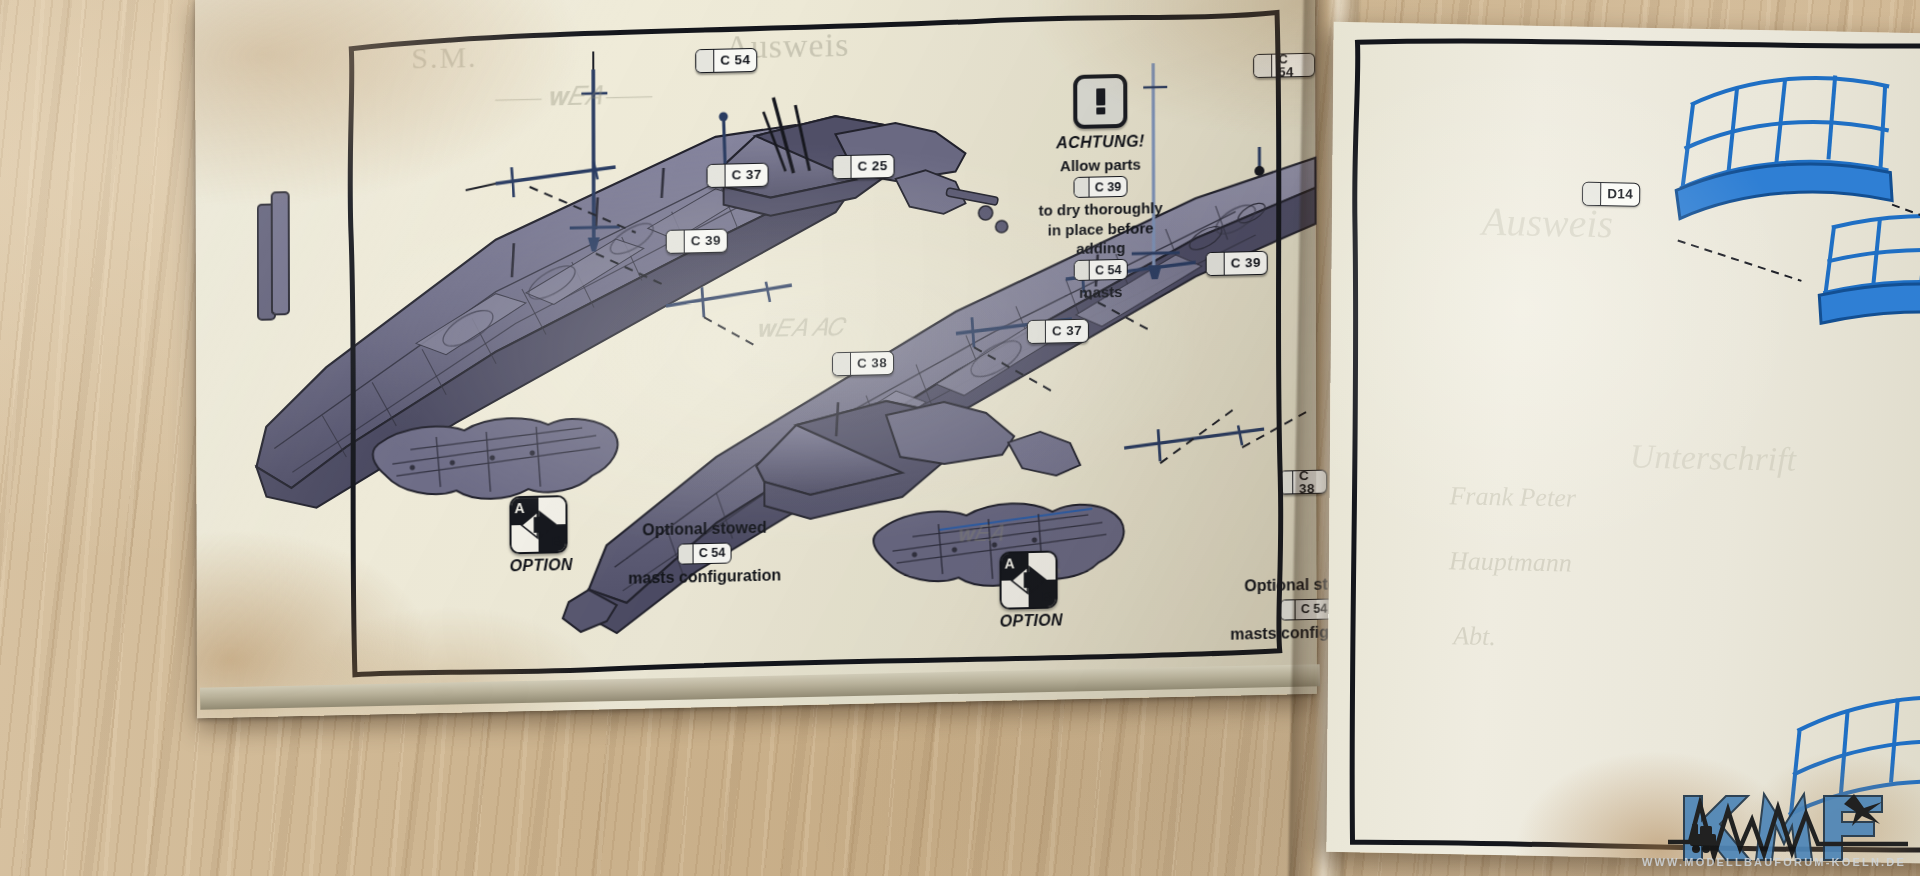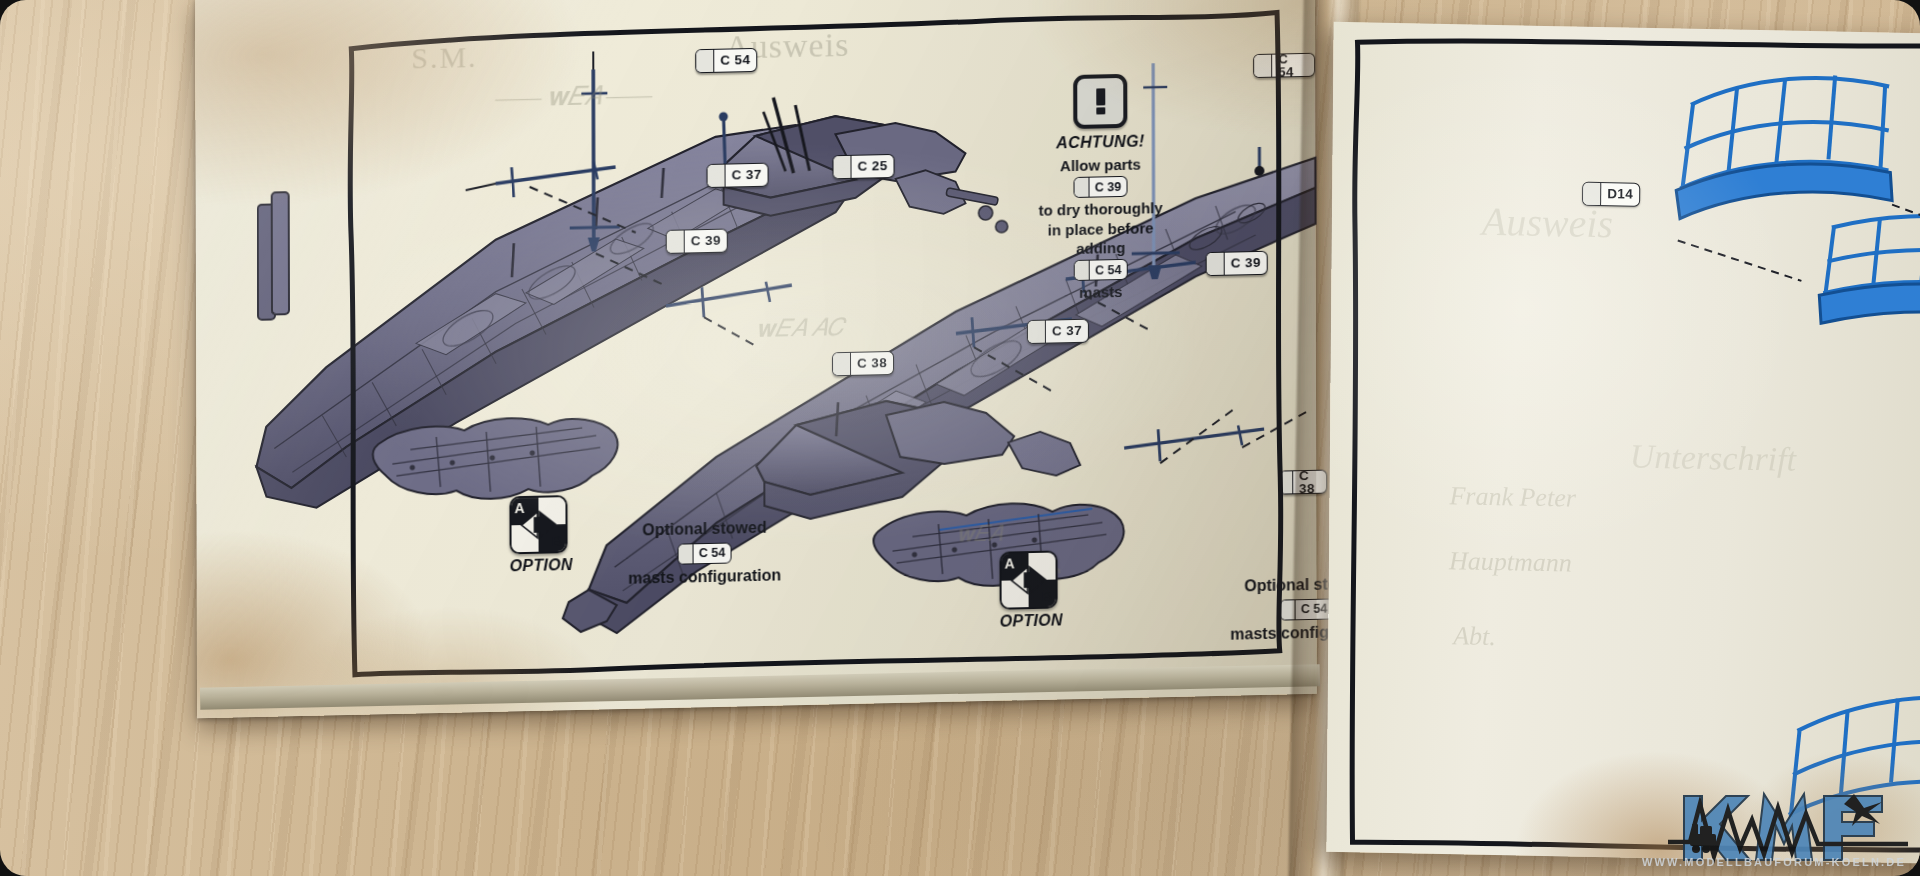--- a/index.html
+++ b/index.html
@@ -1,21 +1,20 @@
 <!DOCTYPE html>
 <html><head>
 <meta charset="utf-8">
 <style>
   html,body{margin:0;padding:0;background:#111;}
   body{width:1920px;height:876px;overflow:hidden;font-family:"Liberation Sans",sans-serif;}
 
   #stage{position:relative;width:1920px;height:876px;overflow:hidden;
     background:
       linear-gradient(100deg,#d9c4a4 0%,#d2bb98 18%,#cbb28d 34%,#c7ad87 50%,#cdb591 66%,#d4bd9b 82%,#cfb692 100%);
-    border-radius: 26px;
   }
   
   .grain{position:absolute;left:0;top:0;width:1920px;height:876px;
     background:
       repeating-linear-gradient(96deg, rgba(150,116,75,.16) 0px, rgba(150,116,75,.16) 2px, rgba(0,0,0,0) 2px, rgba(0,0,0,0) 17px),
       repeating-linear-gradient(94deg, rgba(255,240,215,.14) 0px, rgba(255,240,215,.14) 4px, rgba(0,0,0,0) 4px, rgba(0,0,0,0) 41px),
       repeating-linear-gradient(97deg, rgba(120,88,52,.09) 0px, rgba(120,88,52,.09) 9px, rgba(0,0,0,0) 9px, rgba(0,0,0,0) 63px);
     pointer-events:none;}
   .woodshade{position:absolute;inset:0;
     background:radial-gradient(120% 80% at 12% 18%, rgba(255,245,225,.30), rgba(0,0,0,0) 58%),

